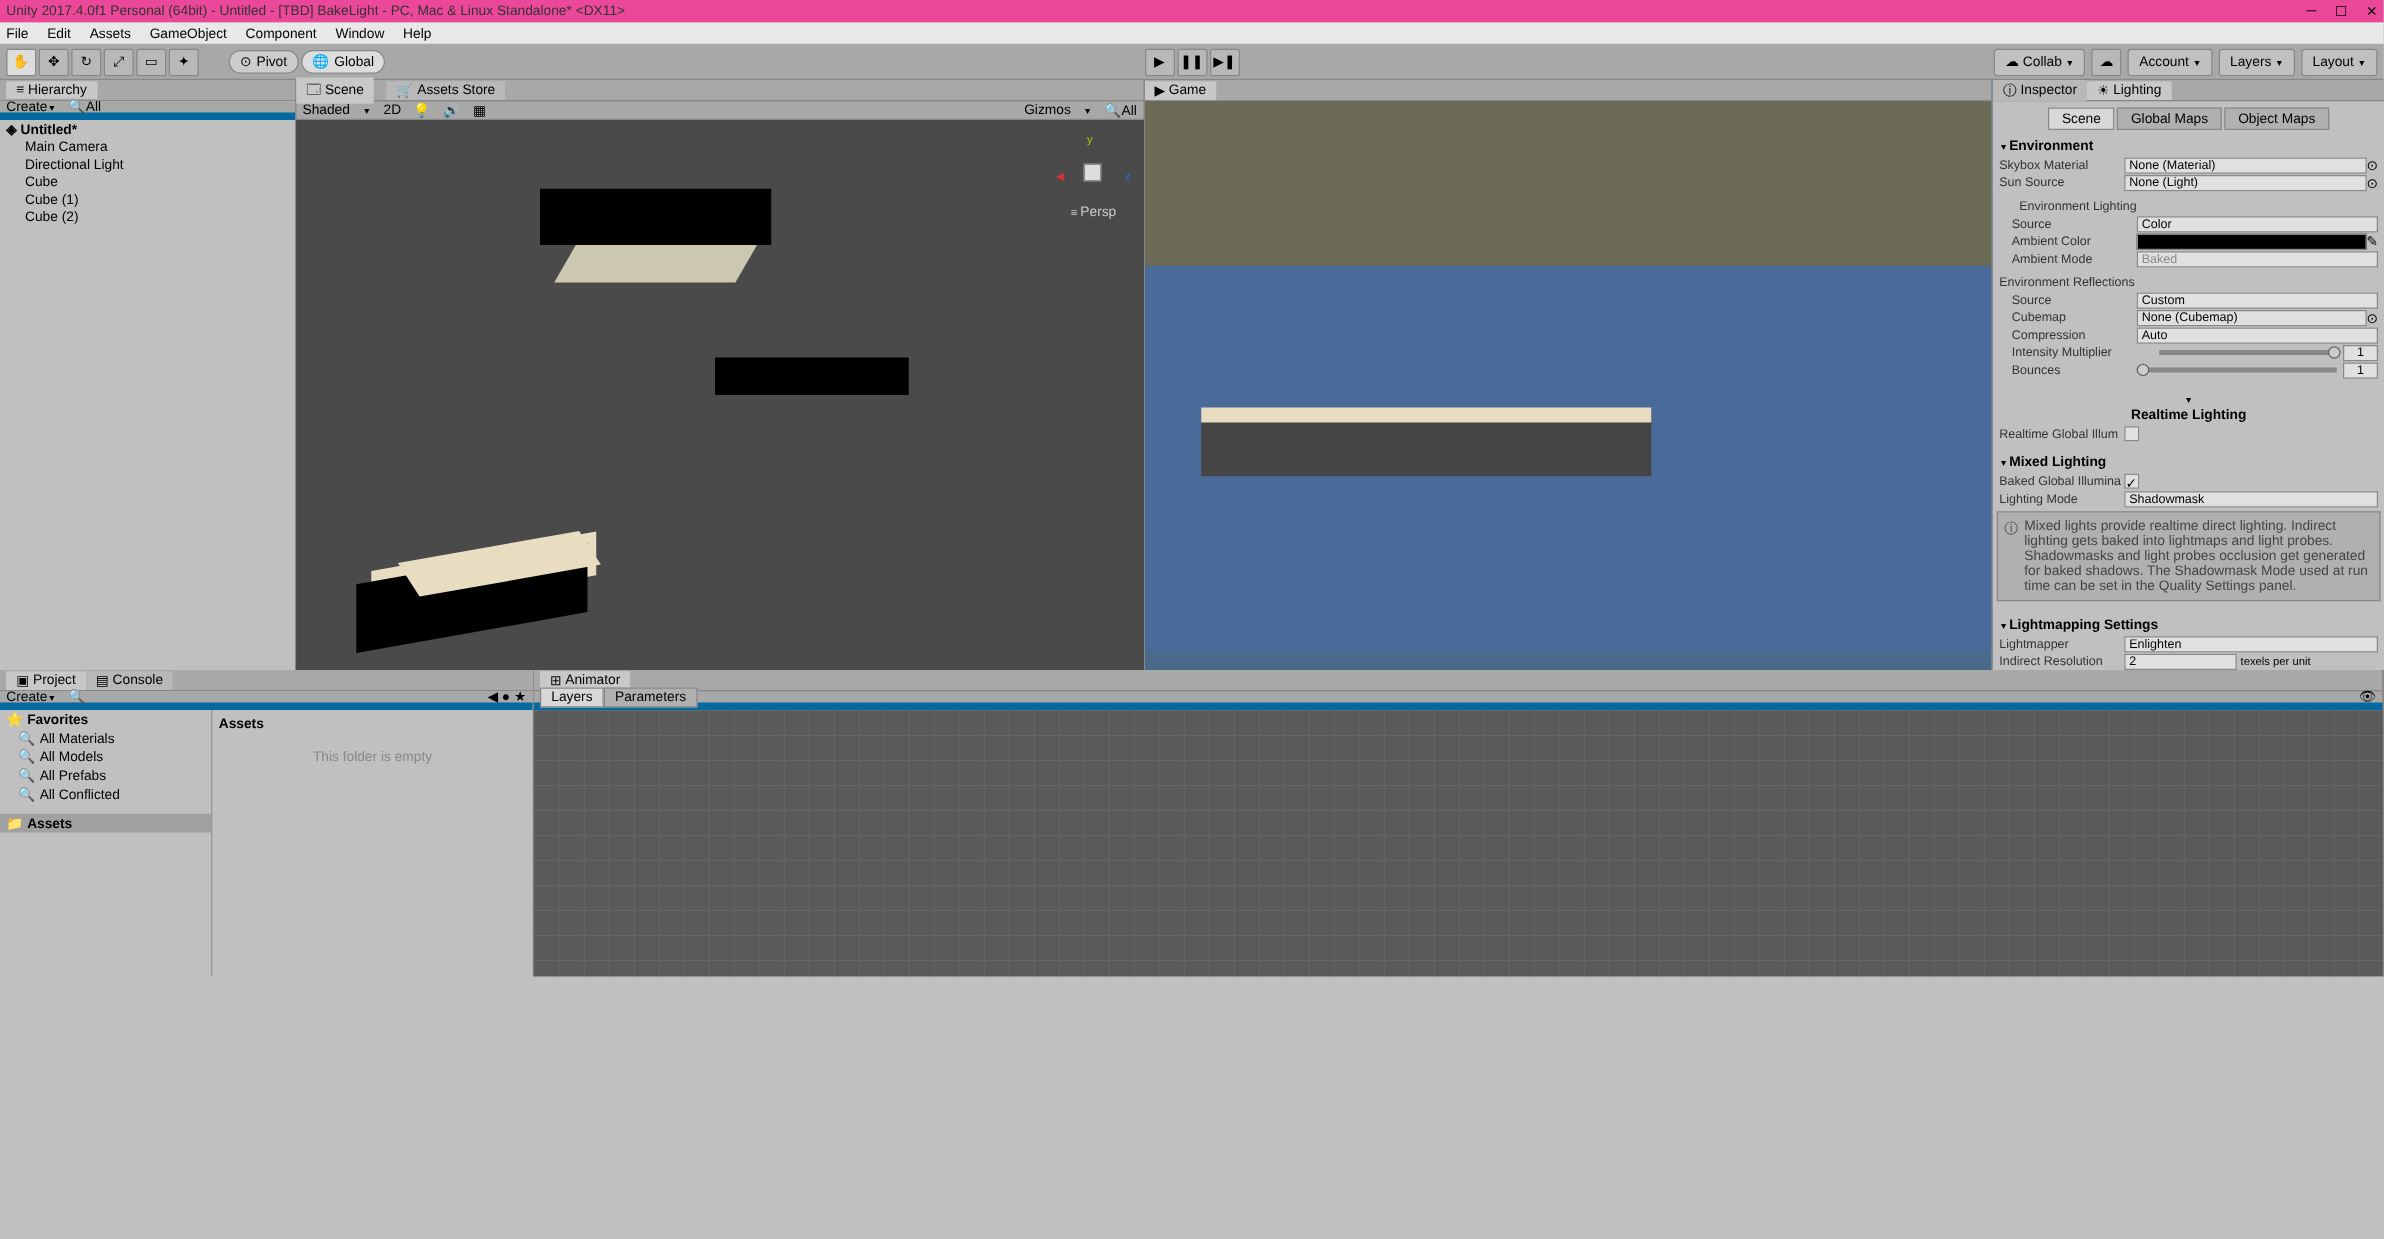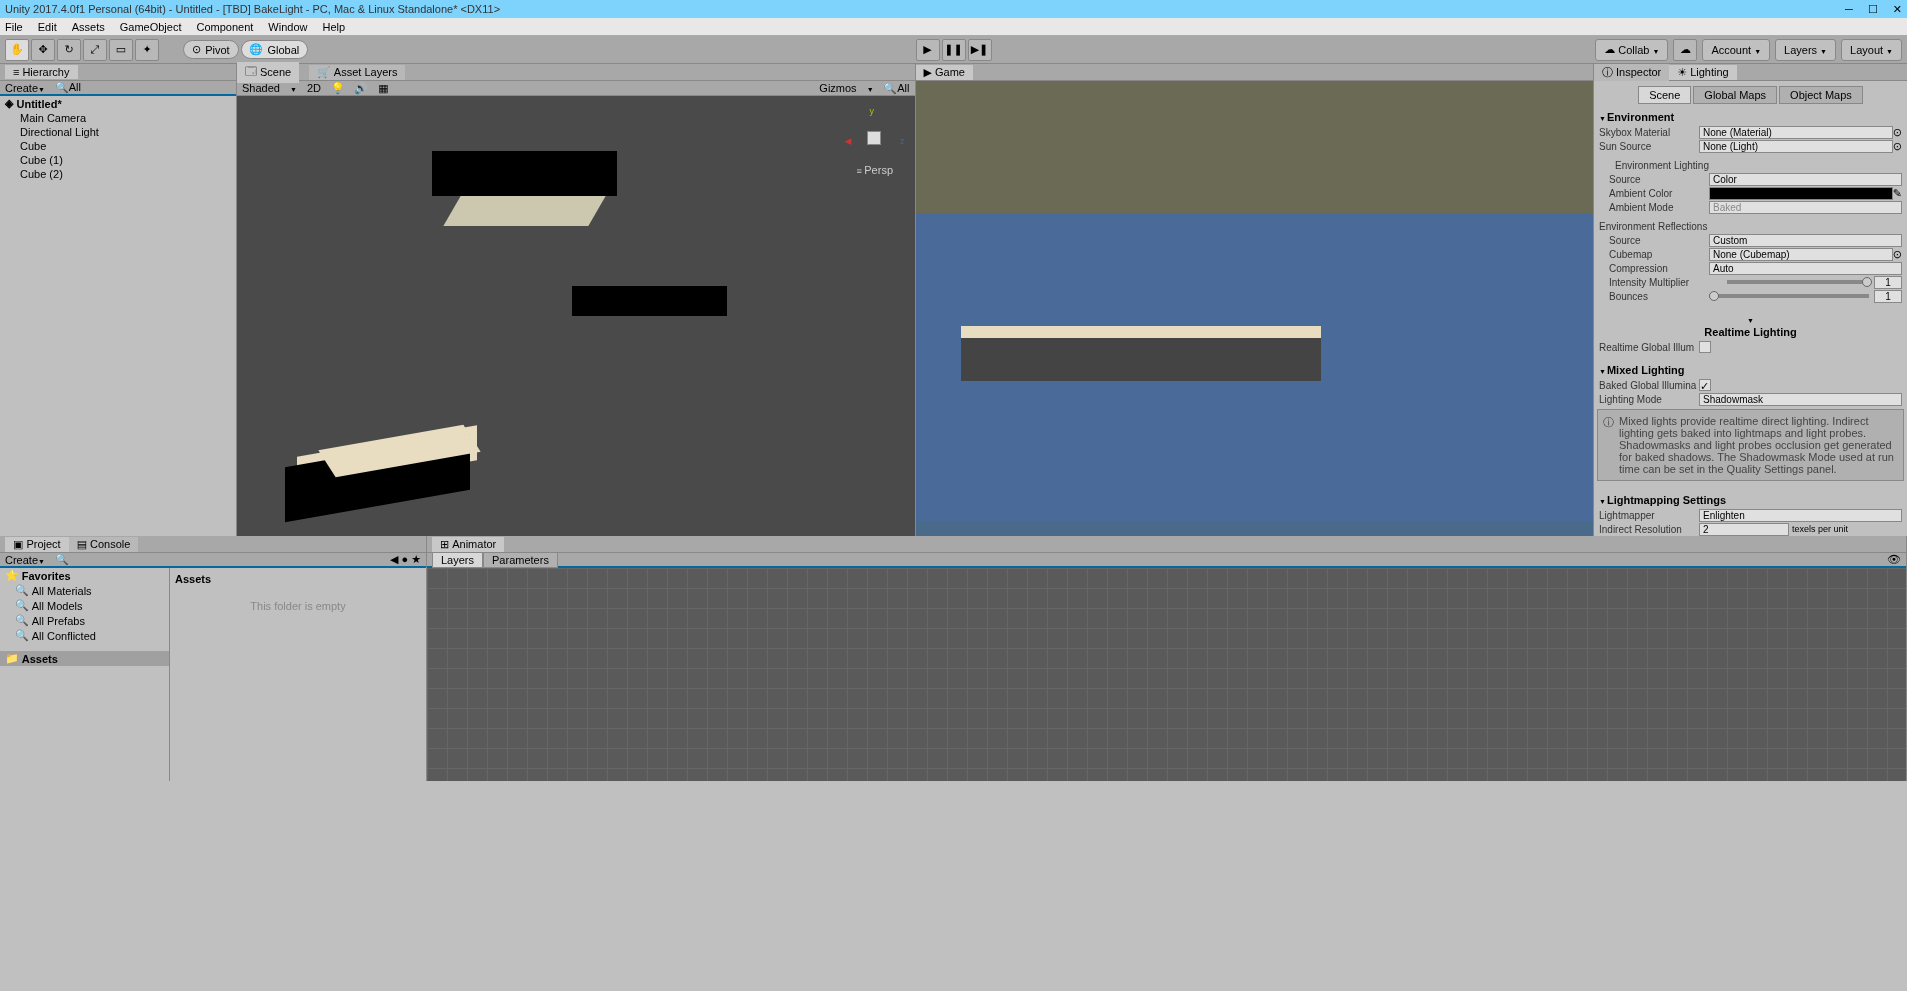--- a/index.html
+++ b/index.html
@@ -1,35 +1,35 @@
 <!DOCTYPE html>
 <html><head>
 <meta charset="utf-8">
 <style>
 * { margin: 0; padding: 0; box-sizing: border-box; font-family: Arial, sans-serif; font-size: 11px; }
 body { background: #c0c0c0; width: 1907px; height: 991px; overflow: hidden; position: relative; }
-.title-bar { background: #7dd3fc; height: 18px; display: flex; align-items: center; padding: 0 5px; justify-content: space-between; }
+.title-bar { background: #ec4899; height: 18px; display: flex; align-items: center; padding: 0 5px; justify-content: space-between; }
 .title-text { font-size: 11px; color: #333; }
 .window-controls { display: flex; gap: 15px; }
 .menu-bar { background: #e8e8e8; height: 18px; display: flex; align-items: center; padding: 0 5px; gap: 15px; border-bottom: 1px solid #aaa; }
 .menu-item { cursor: pointer; }
 .toolbar { background: #a8a8a8; height: 28px; display: flex; align-items: center; padding: 0 5px; gap: 2px; border-bottom: 1px solid #888; }
 .tool-btn { width: 24px; height: 22px; background: #b8b8b8; border: 1px solid #888; display: flex; align-items: center; justify-content: center; border-radius: 2px; cursor: pointer; }
 .tool-btn.active { background: #ddd; }
 .pill-btn { border-radius: 12px; background: #ccc; border: 1px solid #888; padding: 2px 8px; display: flex; align-items: center; gap: 4px; cursor: pointer; }
 .pill-btn.active { background: #ddd; }
 .toolbar-center { position: absolute; left: 50%; transform: translateX(-50%); display: flex; gap: 2px; }
 .toolbar-right { margin-left: auto; display: flex; gap: 5px; }
 .dropdown-btn { background: #c0c0c0; border: 1px solid #888; padding: 2px 8px; border-radius: 3px; display: flex; align-items: center; gap: 3px; cursor: pointer; }
 .main-layout { display: flex; height: 472px; }
 .hierarchy-panel { width: 237px; background: #c0c0c0; border-right: 1px solid #888; display: flex; flex-direction: column; }
 .panel-header { background: #a8a8a8; height: 17px; display: flex; align-items: center; padding: 0 5px; border-bottom: 1px solid #888; }
 .panel-tab { background: #b8b8b8; padding: 1px 8px; display: flex; align-items: center; gap: 3px; }
 .panel-tab.active { background: #c8c8c8; }
-.panel-subheader { background: #a8a8a8; height: 15px; display: flex; align-items: center; padding: 0 5px; font-size: 10px; border-bottom: 2px solid #0369a1; }
+.panel-subheader { background: #a8a8a8; height: 15px; display: flex; align-items: center; padding: 0 5px; font-size: 10px; border-bottom: 6px solid #0369a1; }
 .hierarchy-item { padding: 1px 5px 1px 20px; cursor: pointer; font-size: 11px; }
 .hierarchy-item.root { padding-left: 5px; display: flex; align-items: center; gap: 3px; font-weight: bold; }
 .scene-view { flex: 1; background: #4a4a4a; position: relative; border-right: 1px solid #888; }
 .scene-header { background: #a8a8a8; height: 17px; display: flex; align-items: center; gap: 10px; border-bottom: 1px solid #888; }
 .scene-controls { background: #a8a8a8; height: 15px; display: flex; align-items: center; padding: 0 5px; gap: 10px; font-size: 10px; border-bottom: 1px solid #888; }
 .scene-canvas { position: relative; height: 440px; background: #4a4a4a; }
 .cube3d { position: absolute; }
 .game-view { flex: 1; background: #4a6a8a; position: relative; border-right: 1px solid #888; }
 .game-canvas { height: 440px; background: linear-gradient(180deg, #6a6a55 0%, #6a6a55 30%, #4a6a9a 30%, #4a6a9a 100%); position: relative; }
 .right-panel { width: 313px; background: #c0c0c0; display: flex; flex-direction: column; overflow-y: auto; }
@@ -138,21 +138,21 @@
     <div class="hierarchy-item">Main Camera</div>
     <div class="hierarchy-item">Directional Light</div>
     <div class="hierarchy-item">Cube</div>
     <div class="hierarchy-item">Cube (1)</div>
     <div class="hierarchy-item">Cube (2)</div>
   </div>
 
   <div class="scene-view">
     <div class="scene-header">
       <div class="panel-tab active">🗔<span>Scene</span></div>
-      <div class="panel-tab">🛒<span>Asset Layers</span></div>
+      <div class="panel-tab">🛒<span>Assets Store</span></div>
     </div>
     <div class="scene-controls">
       <span>Shaded</span>
         <span class="triangle-down"></span>
       <span>2D</span>
       <span>💡</span>
       <span>🔊</span>
       <span>▦</span>
       <span style="margin-left:auto">Gizmos</span>
         <span class="triangle-down"></span>

